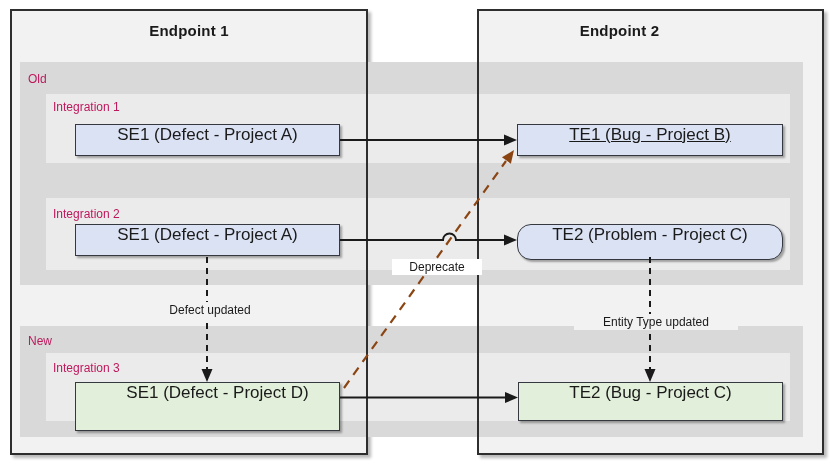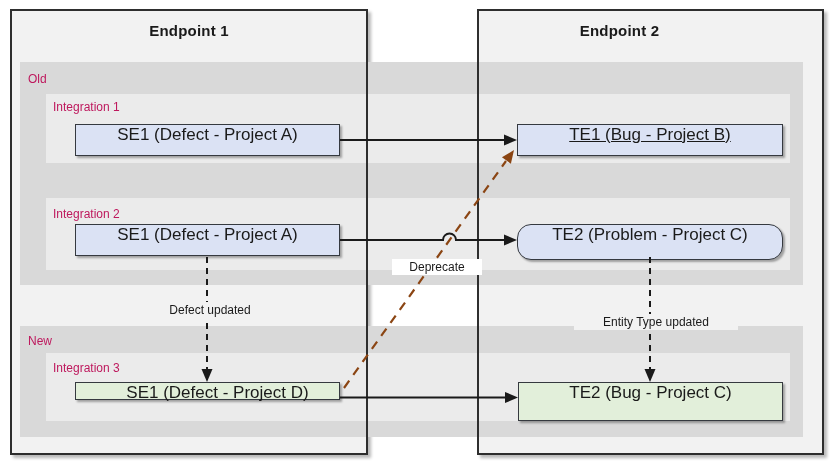--- a/index.html
+++ b/index.html
@@ -64,21 +64,21 @@
   </div>
   <div class="abs entity blue" style="left:517px;top:124px;width:266px;height:32px;text-decoration:underline;">
     <span>TE1 (Bug - Project B)</span>
   </div>
   <div class="abs entity blue" style="left:75px;top:224px;width:265px;height:32px;">
     <span>SE1 (Defect - Project A)</span>
   </div>
   <div class="abs entity blue" style="left:517px;top:224px;width:266px;height:36px;border-radius:14px;">
     <span>TE2 (Problem - Project C)</span>
   </div>
-  <div class="abs entity green" style="left:75px;top:382px;width:265px;height:18px;padding-left:20px;">
+  <div class="abs entity green" style="left:75px;top:382px;width:265px;height:49px;padding-left:20px;">
     <span>SE1 (Defect - Project D)</span>
   </div>
   <div class="abs entity green" style="left:518px;top:382px;width:265px;height:39px;">
     <span>TE2 (Bug - Project C)</span>
   </div>
 
   <svg id="arrows" width="835" height="467" viewBox="0 0 835 467">
 
     <g>
       <line x1="340" y1="140" x2="504" y2="140" stroke="#1a1a1a" stroke-width="2"></line>

